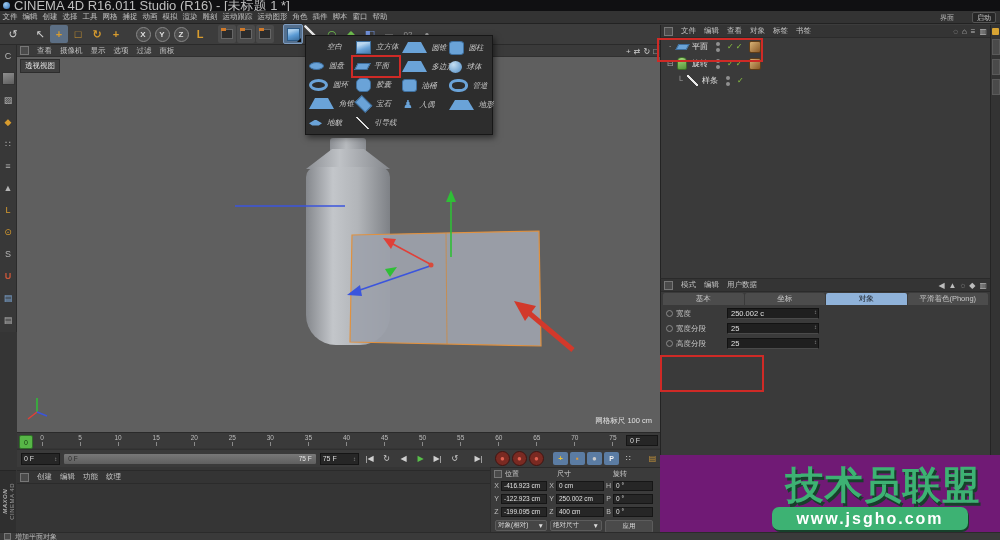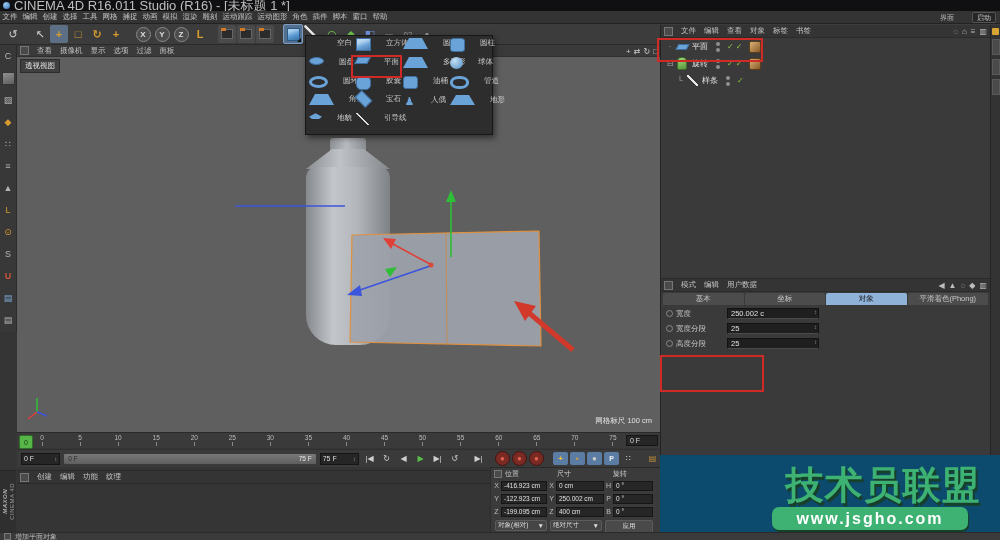--- a/index.html
+++ b/index.html
@@ -44,21 +44,21 @@
   #vpcorner{position:absolute;right:2px;top:0;height:12px;display:flex;gap:3px;align-items:center;}
   #vpcorner .ci{font-size:8px;color:#cfcfcf;}
   #vplabel{position:absolute;left:3px;top:14px;font-size:7.5px;color:#e0e0e0;background:rgba(58,58,58,.85);border:1px solid #2d2d2d;padding:1px 4px;}
   .bottle-body{position:absolute;left:289px;top:122px;width:84px;height:178px;background:linear-gradient(90deg,#85888d,#c3c6ca 32%,#b2b5b9 62%,#7e8186);border-radius:10px 10px 30px 30px;}
   .bottle-shoulder{position:absolute;left:289px;top:104px;width:84px;height:20px;background:linear-gradient(90deg,#8b8e93,#bfc2c6 40%,#84878c);clip-path:polygon(31% 0,69% 0,100% 100%,0 100%);}
   .bottle-cap{position:absolute;left:313px;top:93px;width:36px;height:14px;background:linear-gradient(90deg,#8e9196,#b8bbbf 45%,#8a8d92);border-radius:3px 3px 0 0;}
   #gridlabel{position:absolute;right:8px;bottom:6px;font-size:7.5px;color:#e2e2e2;}
   
   #prim-menu{left:305px;top:35px;width:188px;height:100px;background:#2d2d2d;border:1px solid #171717;box-shadow:2px 3px 6px rgba(0,0,0,.5);display:flex;z-index:50;padding:2px 0;box-sizing:border-box;}
   .pm-col{width:47px;display:flex;flex-direction:column;}
-  .pm-item{height:19px;display:flex;align-items:flex-start;gap:15px;padding-left:3px;position:relative;}
+  .pm-item{height:19px;display:flex;align-items:center;gap:5px;padding-left:3px;position:relative;font-style:italic;}
   .pm-item.hl{box-shadow:0 0 0 2px #cf2a26;z-index:2;}
   .pm-label{font-size:7.5px;color:#c8c8c8;white-space:nowrap;}
   .pm-icon{width:13px;height:13px;display:flex;align-items:center;justify-content:center;flex:0 0 13px;font-size:10px;color:#6aa3d8;}
   .ic-null{font-size:8px;color:#e8e8e8;font-weight:bold;}
   .ic-cube{background:linear-gradient(160deg,#b9d7f0 25%,#6aa3d8 60%,#4a7cab);border:1px solid #3e6f9e;width:11px;height:11px;}
   .ic-plane{background:#6aa3d8;height:7px;width:12px;transform:skewX(-28deg);border:1px solid #3e6f9e;box-sizing:border-box;}
   .ic-cone,.ic-polygon,.ic-pyramid{width:0;height:0;border-left:6px solid transparent;border-right:6px solid transparent;border-bottom:11px solid #6aa3d8;}
   .ic-cylinder{background:#6aa3d8;border:1px solid #3e6f9e;width:9px;height:12px;border-radius:4px/3px;}
   .ic-disc{background:#6aa3d8;border:1px solid #3e6f9e;width:12px;height:6px;border-radius:50%;}
   .ic-sphere{background:radial-gradient(circle at 35% 30%,#c4def2,#4f8cc4);border-radius:50%;width:12px;height:12px;}
@@ -147,21 +147,21 @@
   .cbox{height:10px;background:#262626;border:1px solid #161616;color:#e0e0e0;display:flex;align-items:center;padding-left:2px;box-sizing:border-box;font-size:6.5px;white-space:nowrap;overflow:hidden;}
   .cbox.p{width:46px;}.cbox.s{width:48px;}.cbox.r{width:40px;}
   #coords .foot{display:flex;gap:3px;padding:2px 0 0 4px;}
   #coords .fsel{width:52px;height:11px;background:#454545;border:1px solid #5c5c5c;border-radius:2px;display:flex;align-items:center;justify-content:space-between;padding:0 2px;box-sizing:border-box;font-size:6.5px;color:#ddd;}
   #coords .fbtn{width:46px;height:11px;background:#4a4a4a;border:1px solid #5c5c5c;border-radius:2px;display:flex;align-items:center;justify-content:center;font-size:6.5px;color:#ddd;}
   
   #statusbar{left:0;top:532px;width:1000px;height:8px;background:#3a3a3a;border-top:1px solid #2b2b2b;display:flex;align-items:center;gap:4px;padding-left:4px;box-sizing:border-box;}
   #statusbar .gridico{width:5px;height:5px;border:1px solid #777;background:#4a4a4a;}
   #statusbar .txt{font-size:7px;color:#b8b8b8;}
   
-  #wm-area{left:660px;top:455px;width:340px;height:77px;background:#0c4a6e;z-index:10;}
+  #wm-area{left:660px;top:455px;width:340px;height:77px;background:#701a75;z-index:10;}
   #wm-title{position:absolute;left:108px;top:5px;width:230px;text-align:center;font-size:38px;font-weight:bold;color:#3db273;text-shadow:2px 3px 0 #17402b;letter-spacing:1px;white-space:nowrap;}
   #wm-url{position:absolute;left:112px;top:52px;width:196px;height:23px;background:#3db273;border-radius:7px;display:flex;align-items:center;justify-content:center;color:#fff;font-weight:bold;font-size:16px;letter-spacing:2px;box-shadow:1px 2px 0 #17402b;}
   
   .anno{border:2px solid #cf2a26;z-index:60;pointer-events:none;}
   #anno-om{left:657px;top:38px;width:102px;height:20px;}
   #anno-attr{left:660px;top:355px;width:100px;height:33px;}
 </style>
 </head>
 <body>
 

